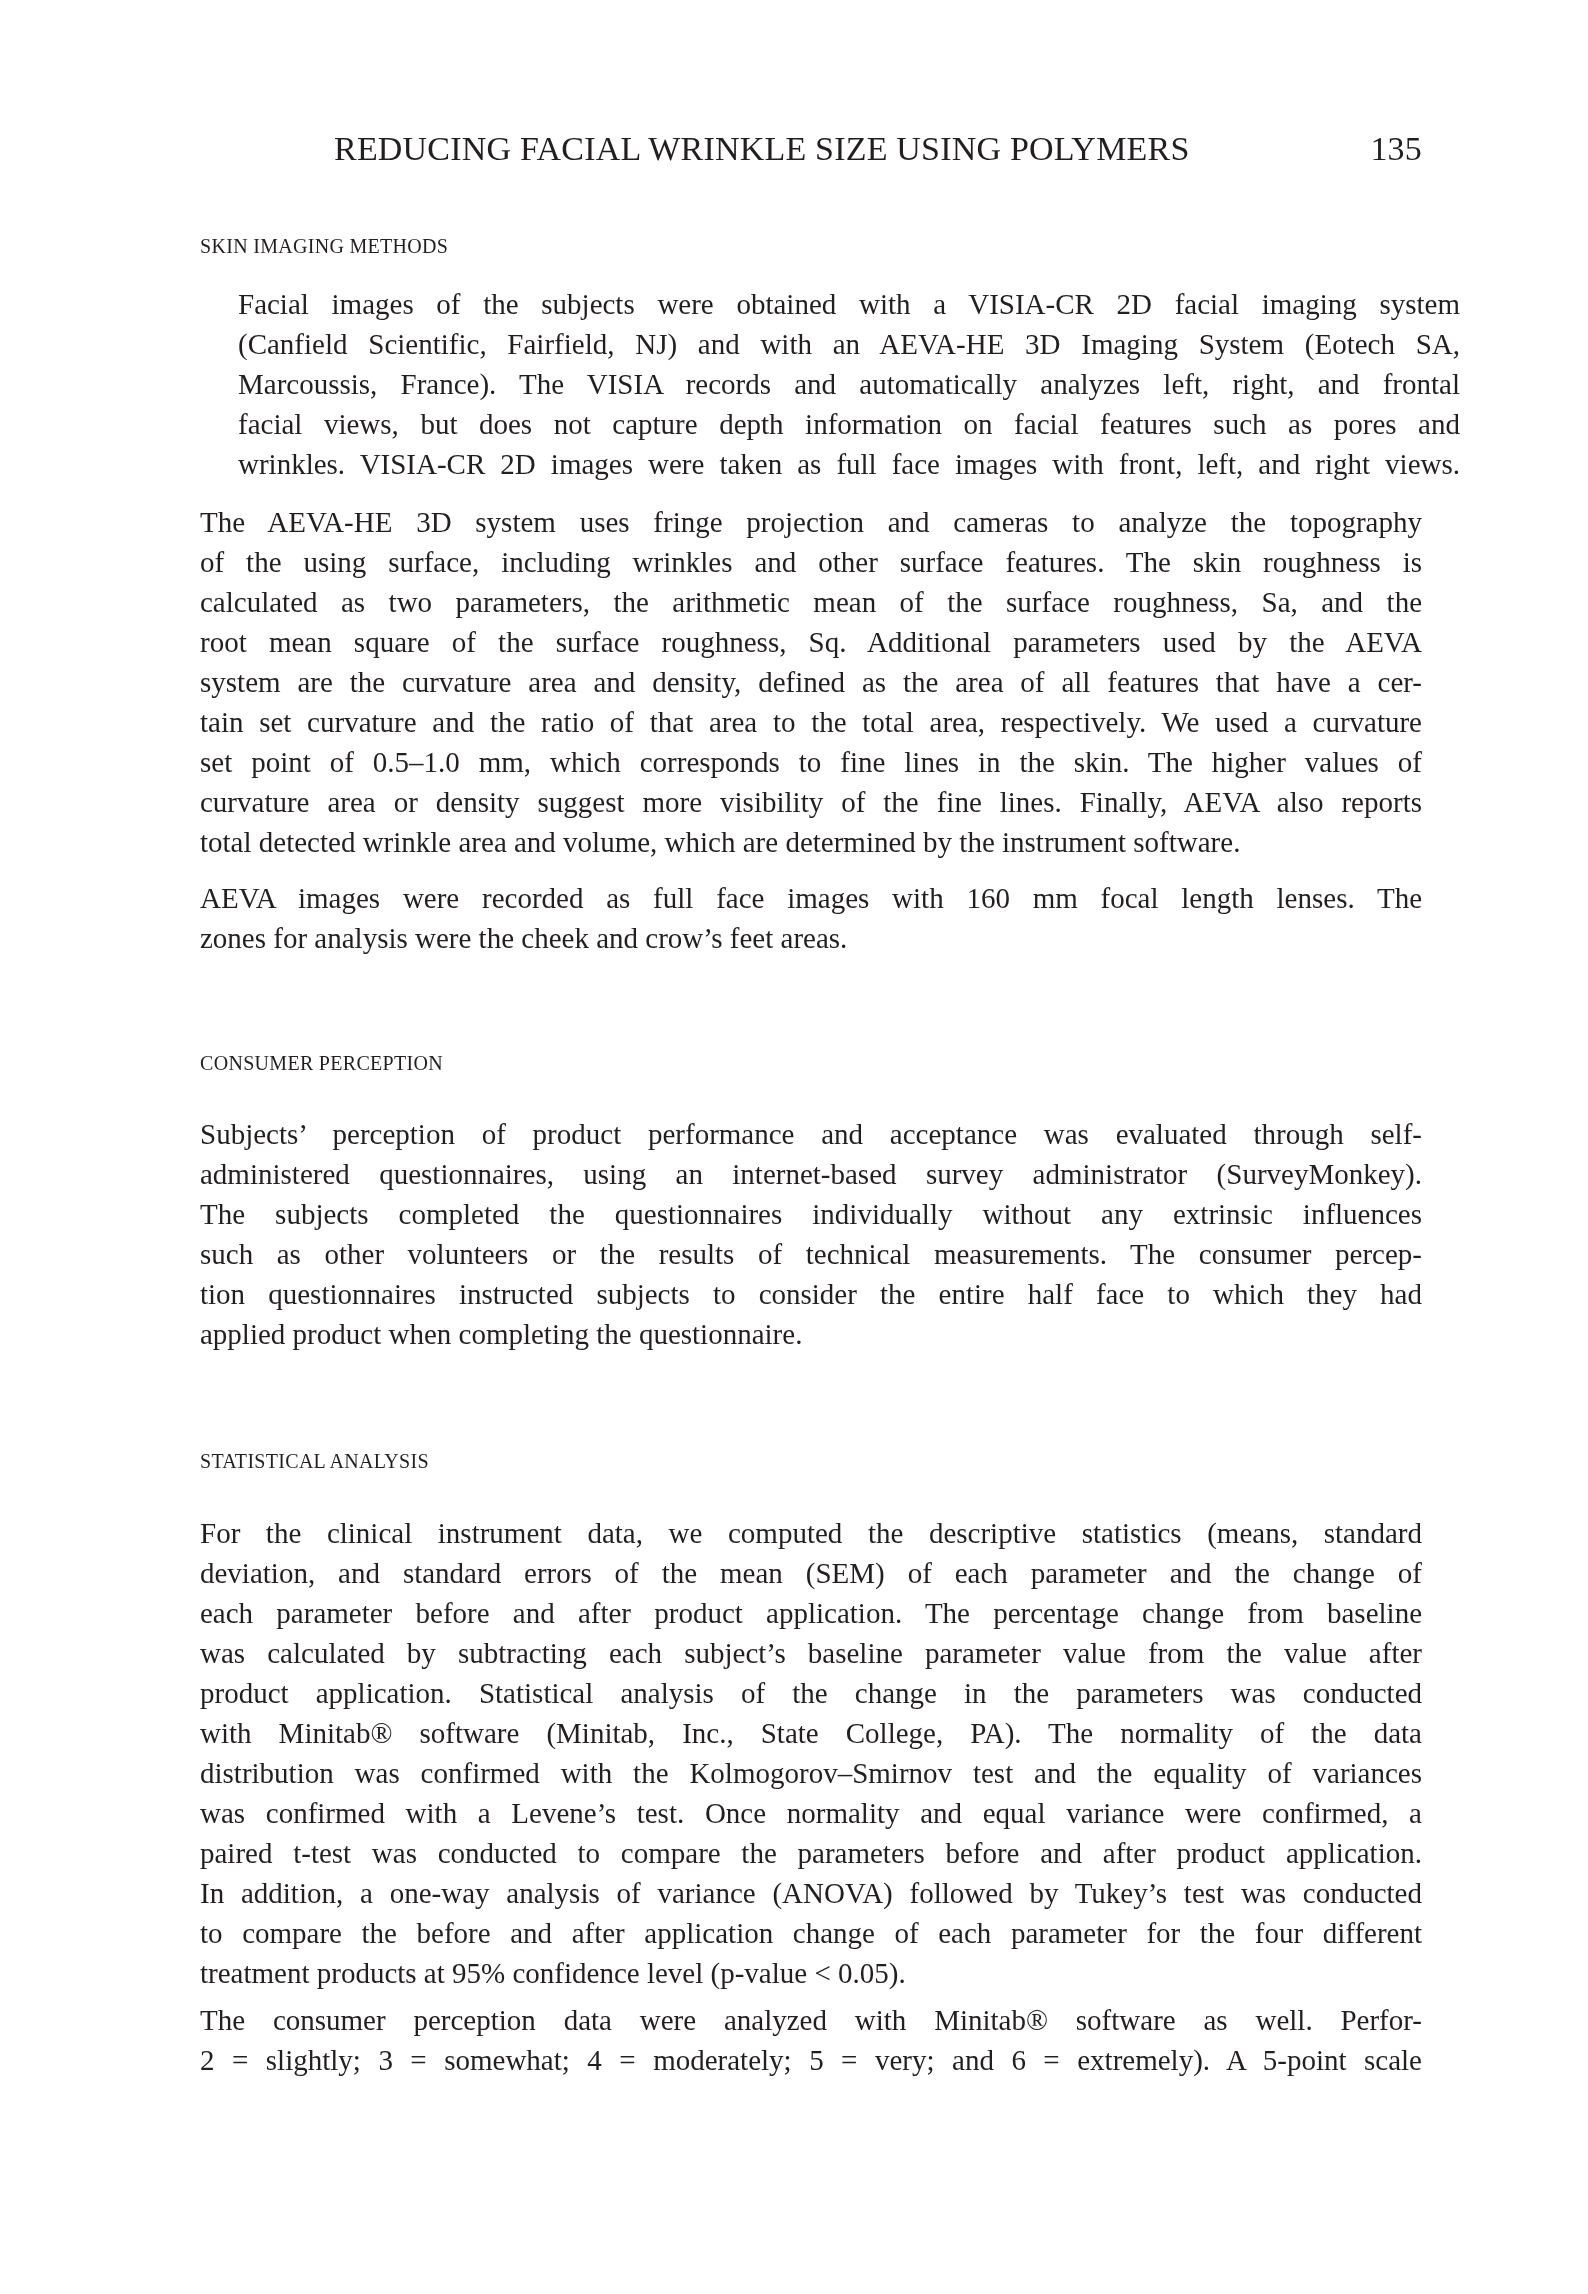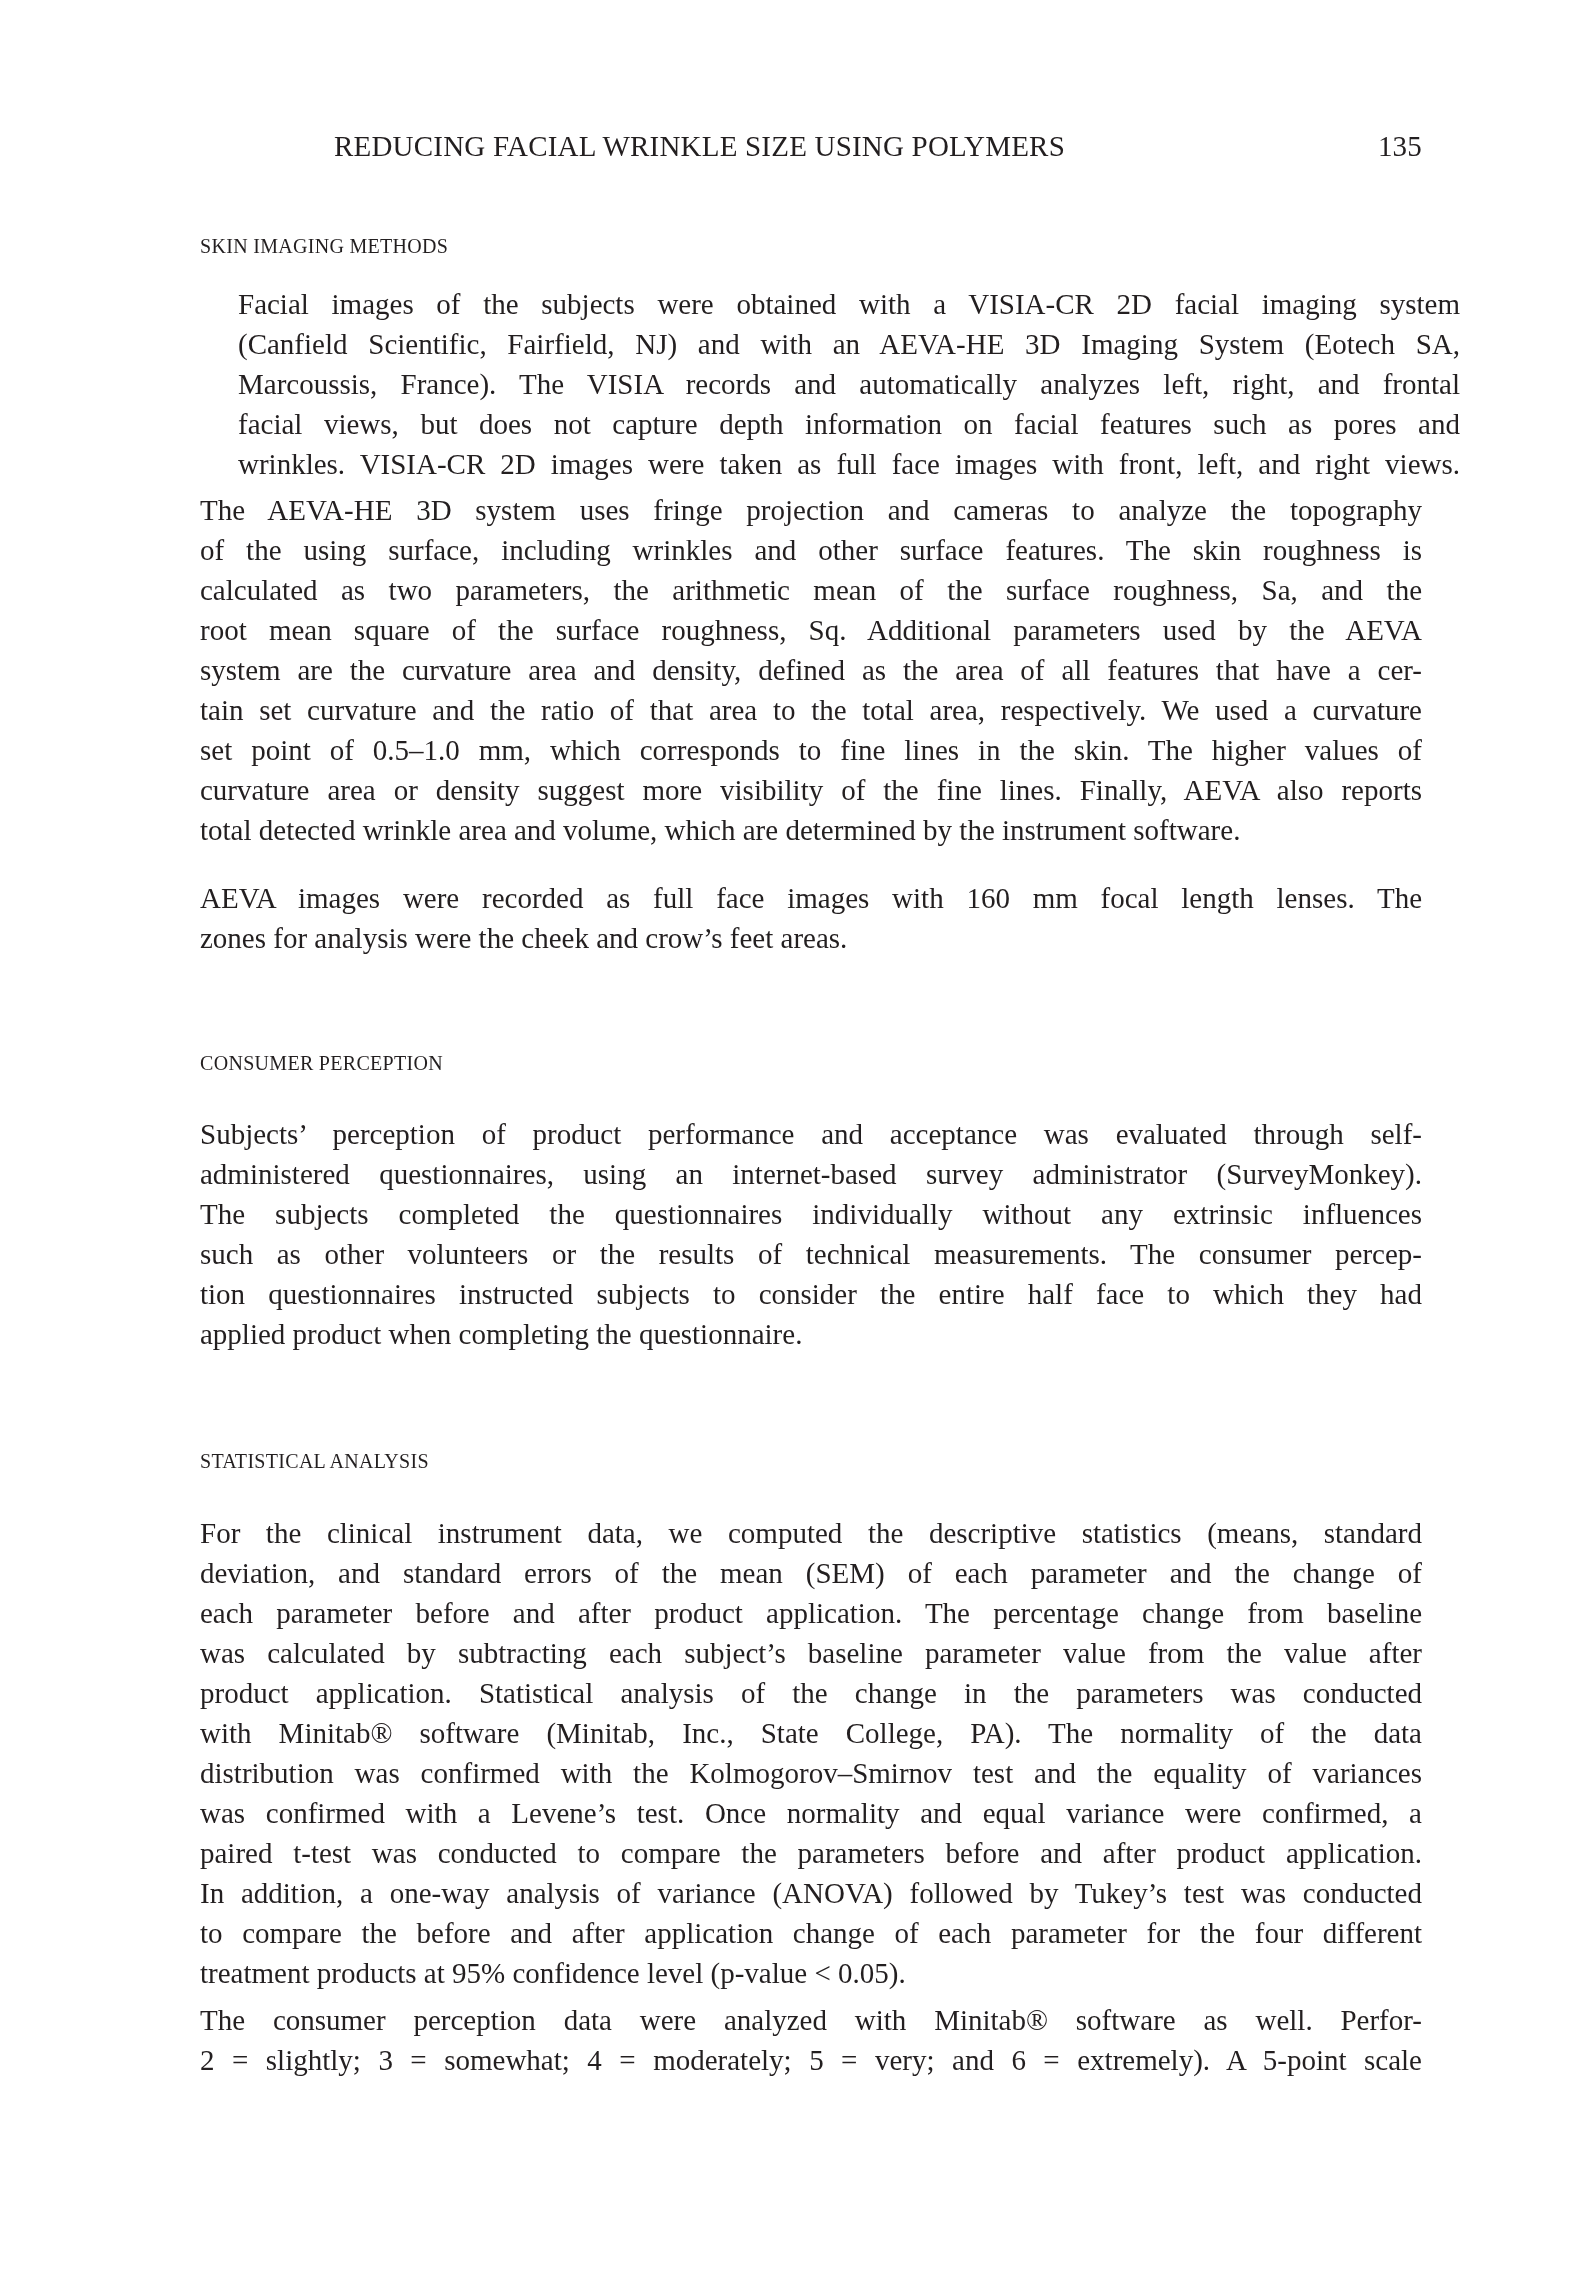--- a/index.html
+++ b/index.html
@@ -1,20 +1,20 @@
 <!DOCTYPE html>
 <html style="font-size:15px"><head>
 <meta charset="utf-8">
 <style>
   html, body { margin: 0; padding: 0; background: #ffffff; }
   body { width: 1589px; height: 2295px; position: relative; overflow: hidden;
          font-family: "Liberation Serif", "DejaVu Serif", serif; color: #231f20; }
   .page { position: absolute; left: 0; top: 0; width: 1589px; height: 2295px; }
   .running-head { position: absolute; top: 130px; left: 334px; width: 1088px; height: 38px;
-                  font-size: 29px; letter-spacing: 0.2px; }
+                  font-size: 34px; letter-spacing: 0.2px; }
   .running-head .title { position: absolute; left: 0; top: 0; white-space: nowrap; }
   .running-head .folio { position: absolute; right: 0; top: 0; white-space: nowrap; }
   .section-head { position: absolute; left: 200px; font-size: 20px; letter-spacing: 0.3px;
                   white-space: nowrap; }
   .para { position: absolute; left: 200px; width: 1222px; font-size: 29px; }
   .line { height: 40px; line-height: 40px; white-space: nowrap; text-align: justify;
           text-align-last: justify; overflow: visible; }
   .line.last { text-align-last: left; }
 </style>
 </head>
@@ -30,21 +30,21 @@
   <div class="section-head" style="top:235px;">SKIN IMAGING METHODS</div>
 
   <div class="para" style="top:284px;margin-left:38px;">
     <div class="line">Facial images of the subjects were obtained with a VISIA-CR 2D facial imaging system</div>
     <div class="line">(Canfield Scientific, Fairfield, NJ) and with an AEVA-HE 3D Imaging System (Eotech SA,</div>
     <div class="line">Marcoussis, France). The VISIA records and automatically analyzes left, right, and frontal</div>
     <div class="line">facial views, but does not capture depth information on facial features such as pores and</div>
     <div class="line">wrinkles. VISIA-CR 2D images were taken as full face images with front, left, and right views.</div>
   </div>
 
-  <div class="para" style="top:490px;">
+  <div class="para" style="top:502px;">
     <div class="line">The AEVA-HE 3D system uses fringe projection and cameras to analyze the topography</div>
     <div class="line">of the using surface, including wrinkles and other surface features. The skin roughness is</div>
     <div class="line">calculated as two parameters, the arithmetic mean of the surface roughness, Sa, and the</div>
     <div class="line">root mean square of the surface roughness, Sq. Additional parameters used by the AEVA</div>
     <div class="line">system are the curvature area and density, defined as the area of all features that have a cer-</div>
     <div class="line">tain set curvature and the ratio of that area to the total area, respectively. We used a curvature</div>
     <div class="line">set point of 0.5–1.0 mm, which corresponds to fine lines in the skin. The higher values of</div>
     <div class="line">curvature area or density suggest more visibility of the fine lines. Finally, AEVA also reports</div>
     <div class="line last">total detected wrinkle area and volume, which are determined by the instrument software.</div>
   </div>

